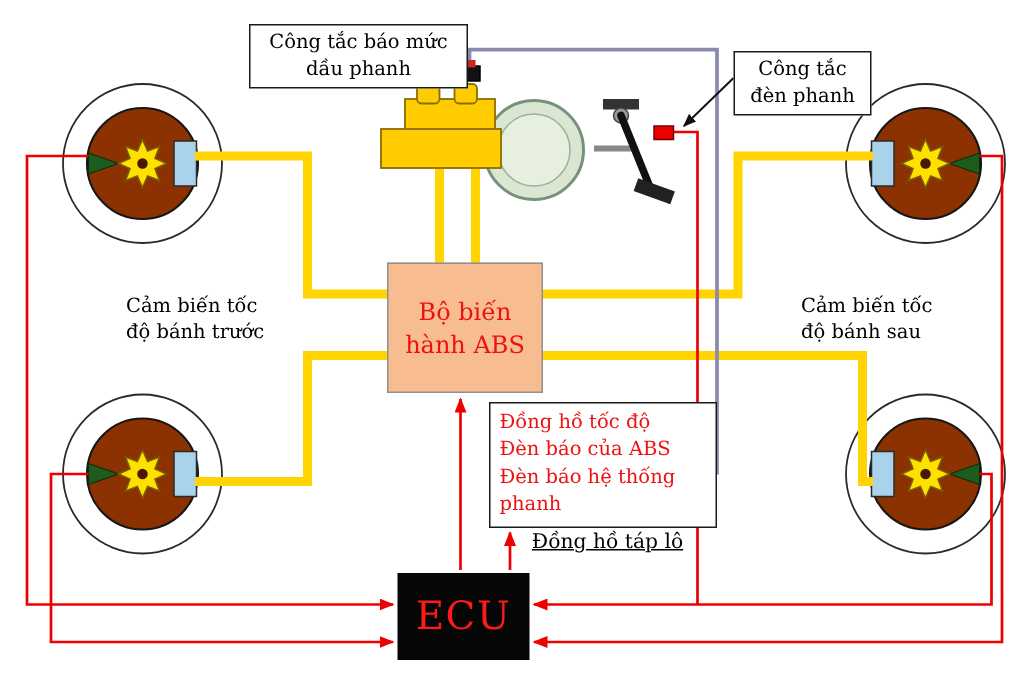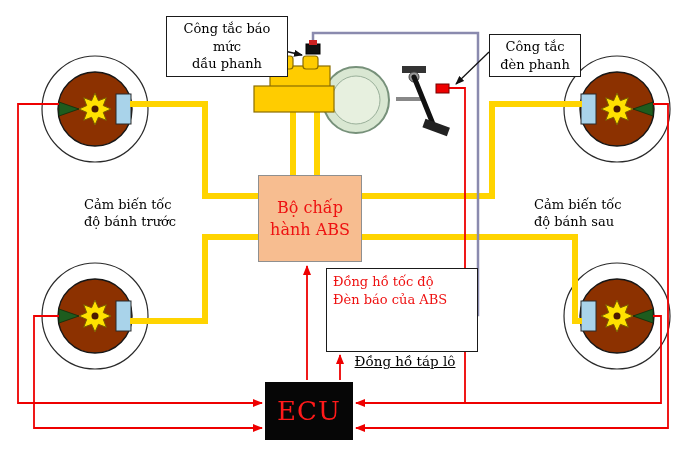--- a/index.html
+++ b/index.html
@@ -95,48 +95,49 @@
     <path d="M396,99 H423" style="stroke:#888;stroke-width:4;fill:none"></path>
     <circle cx="414" cy="77" r="5" style="fill:#999;stroke:#444;stroke-width:1"></circle>
     <path d="M414,77 L433,124" style="stroke:#111;stroke-width:5;fill:none;stroke-linecap:round"></path>
     <rect x="-13" y="-5" width="26" height="9" transform="translate(436,128) rotate(20)" style="fill:#222"></rect>
     <rect x="436" y="84" width="13" height="9" style="fill:#e00;stroke:#700;stroke-width:1"></rect>
 
     <path d="M280,50 L302,55" marker-end="url(#mb)" style="stroke:#111;stroke-width:1.3;fill:none"></path>
     <path d="M489,52 L456,84" marker-end="url(#mb)" style="stroke:#111;stroke-width:1.3;fill:none"></path>
   </svg>
 
-  <div class="overlay callout" style="left:166px;top:16px;width:122px;">
+  <div class="overlay callout" style="left:166px;top:16px;width:146px;">
     <div>Công tắc báo mức</div>
     <div>dầu phanh</div>
   </div>
 
   <div class="overlay callout" style="left:489px;top:34px;width:92px;">
     <div>Công tắc</div>
     <div>đèn phanh</div>
   </div>
 
   <div class="overlay plain-label" style="left:84px;top:196px;width:112px;">
     <div>Cảm biến tốc</div>
     <div>độ bánh trước</div>
   </div>
 
   <div class="overlay plain-label" style="left:534px;top:196px;width:108px;">
     <div>Cảm biến tốc</div>
     <div>độ bánh sau</div>
   </div>
 
   <div class="overlay box-actuator" style="left:258px;top:175px;width:104px;height:87px;">
-    <div>Bộ chấp</div>
+    <div>Bộ biến</div>
     <div>hành ABS</div>
   </div>
 
   <div class="overlay box-dashboard" style="left:326px;top:268px;width:152px;height:84px;">
     <div>Đồng hồ tốc độ</div>
     <div>Đèn báo của ABS</div>
+    <div>Đèn báo hệ thống phanh</div>
   </div>
 
   <div class="overlay caption" style="left:346px;top:353px;width:118px;text-decoration:underline;">Đồng hồ táp lô</div>
 
   <div class="overlay box-ecu" style="left:265px;top:382px;width:88px;height:58px;">
     <span>ECU</span>
   </div>
 
 </div>
 

